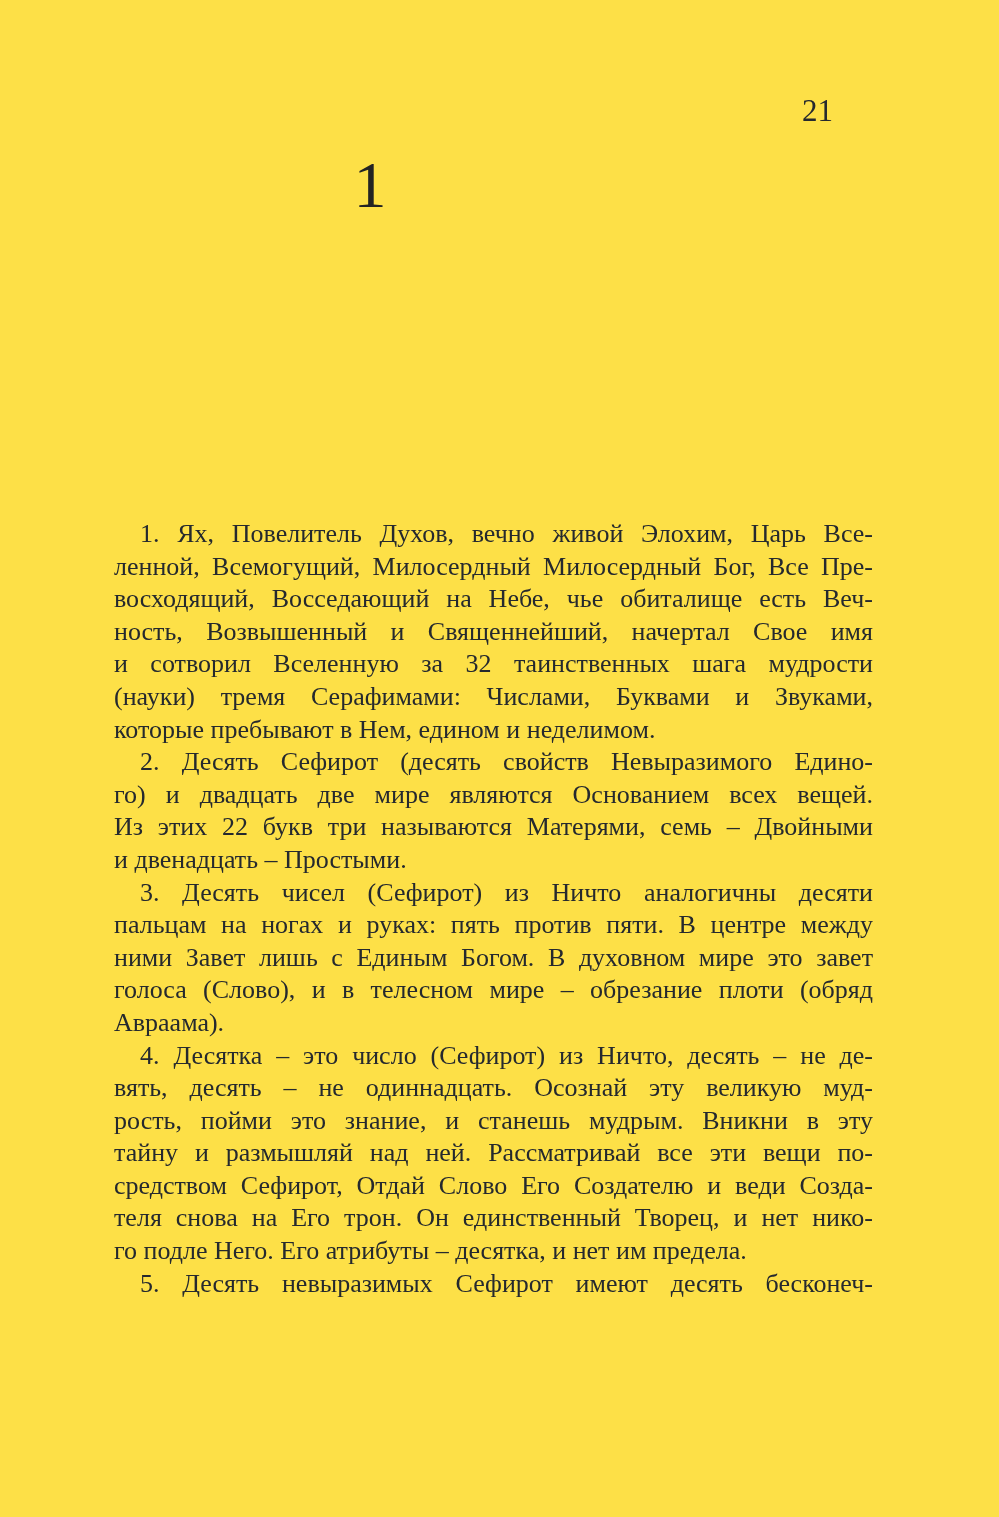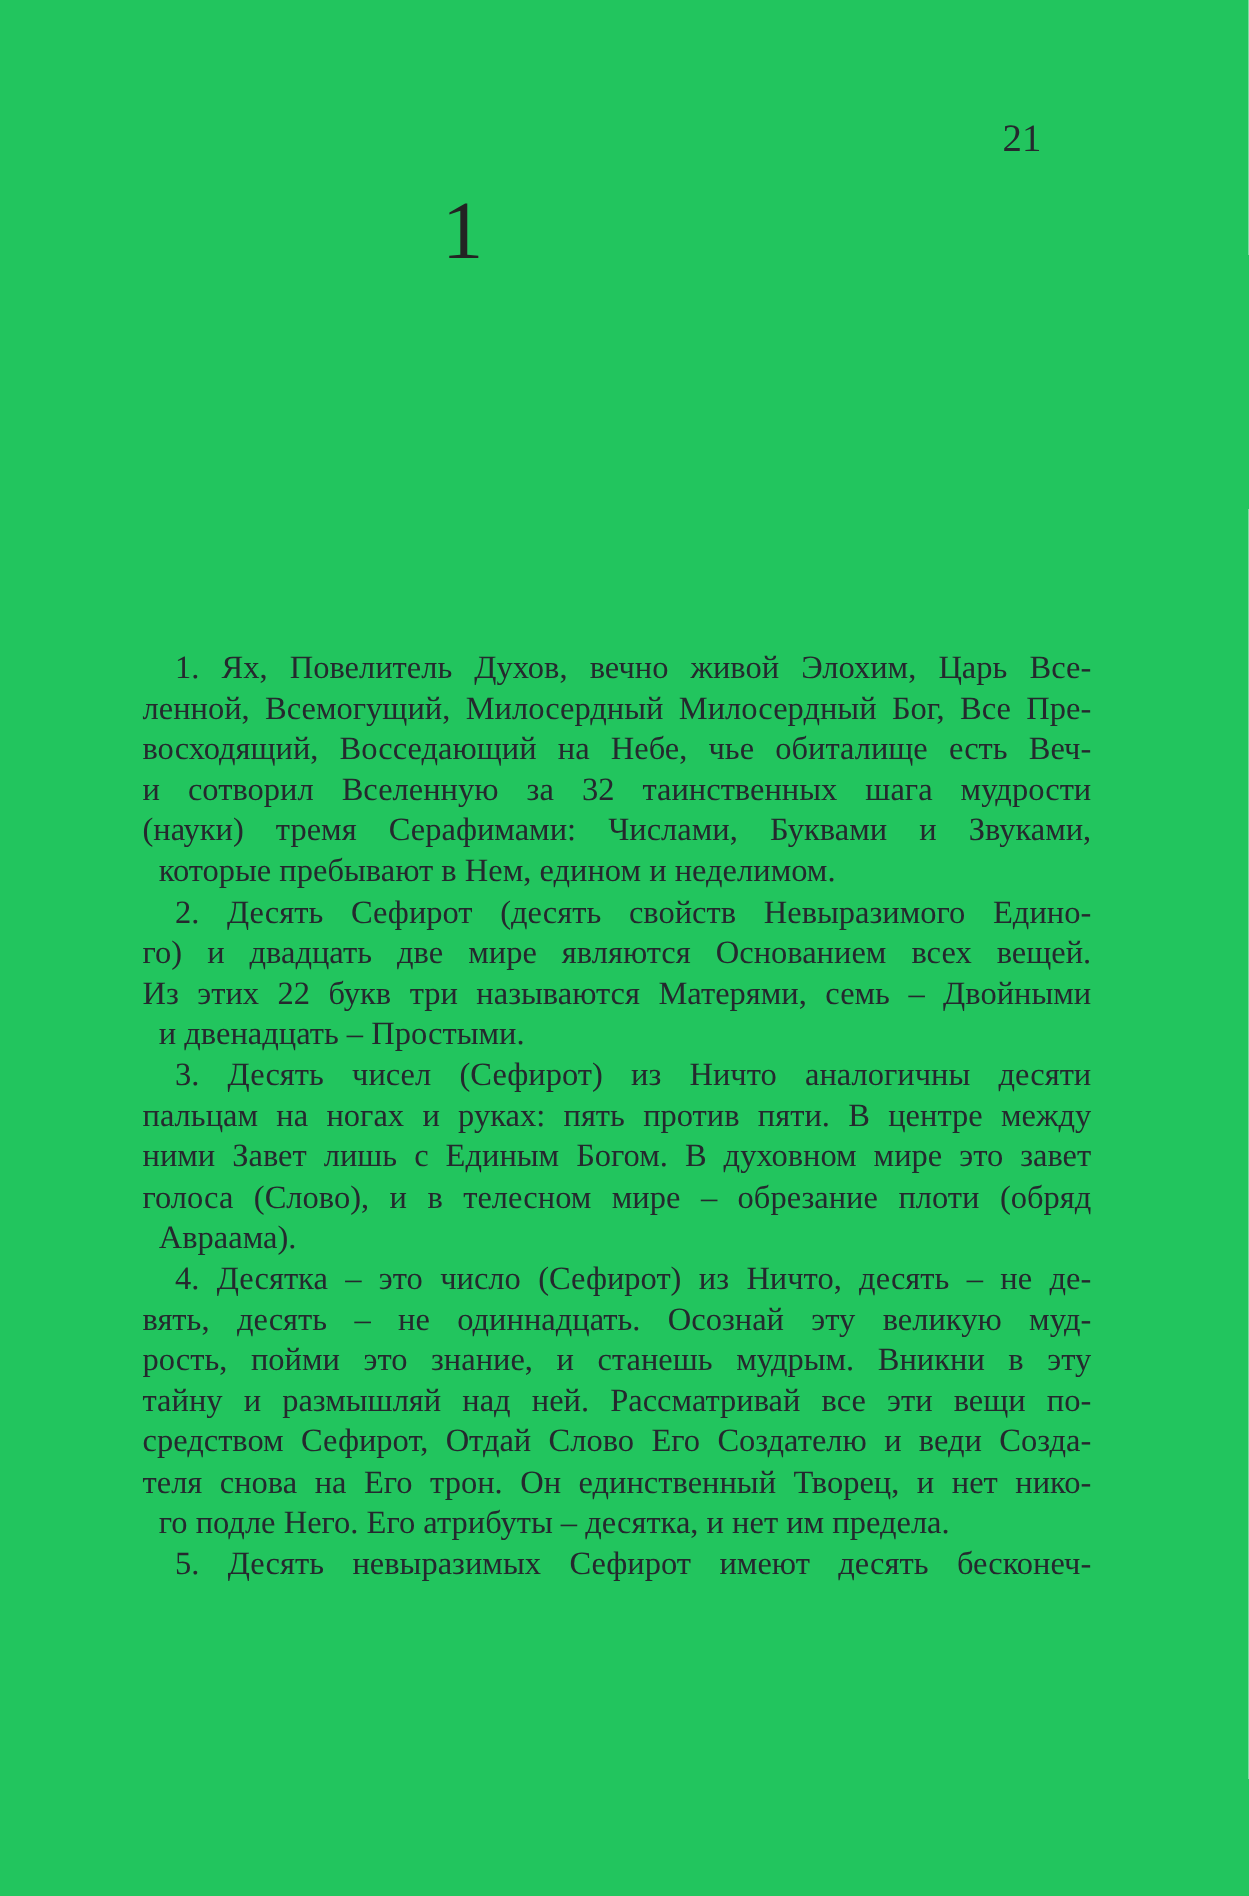--- a/index.html
+++ b/index.html
@@ -5,21 +5,21 @@
   html, body {
     margin: 0;
     padding: 0;
     background: #ffffff;
     font-family: "Liberation Serif", "DejaVu Serif", serif;
   }
   .book-page {
     position: relative;
     width: 999px;
     height: 1517px;
-    background: #22c55e;
+    background: #fde047;
     overflow: hidden;
     color: #232323;
   }
   .page-number {
     position: absolute;
     left: 753px;
     top: 93px;
     width: 80px;
     font-size: 31px;
     line-height: 36px;
@@ -55,34 +55,34 @@
     text-align-last: justify;
     white-space: normal;
     overflow: hidden;
   }
   .line.first {
     text-indent: 26px;
   }
   .line.last {
     text-align: right;
     text-align-last: left;
-    margin-left: 13px;
   }
 </style>
 </head>
 <body>
 
 <div class="book-page">
   <div class="page-number">21</div>
   <div class="chapter-number">1</div>
   <div class="text-block">
       <div class="paragraph">
         <div class="line first">1. Ях, Повелитель Духов, вечно живой Элохим, Царь Все-</div>
         <div class="line">ленной, Всемогущий, Милосердный Милосердный Бог, Все Пре-</div>
         <div class="line">восходящий, Восседающий на Небе, чье обиталище есть Веч-</div>
+        <div class="line">ность, Возвышенный и Священнейший, начертал Свое имя</div>
         <div class="line">и сотворил Вселенную за 32 таинственных шага мудрости</div>
         <div class="line">(науки) тремя Серафимами: Числами, Буквами и Звуками,</div>
         <div class="line last">которые пребывают в Нем, едином и неделимом.</div>
       </div>
       <div class="paragraph">
         <div class="line first">2. Десять Сефирот (десять свойств Невыразимого Едино-</div>
         <div class="line">го) и двадцать две мире являются Основанием всех вещей.</div>
         <div class="line">Из этих 22 букв три называются Матерями, семь – Двойными</div>
         <div class="line last">и двенадцать – Простыми.</div>
       </div>

